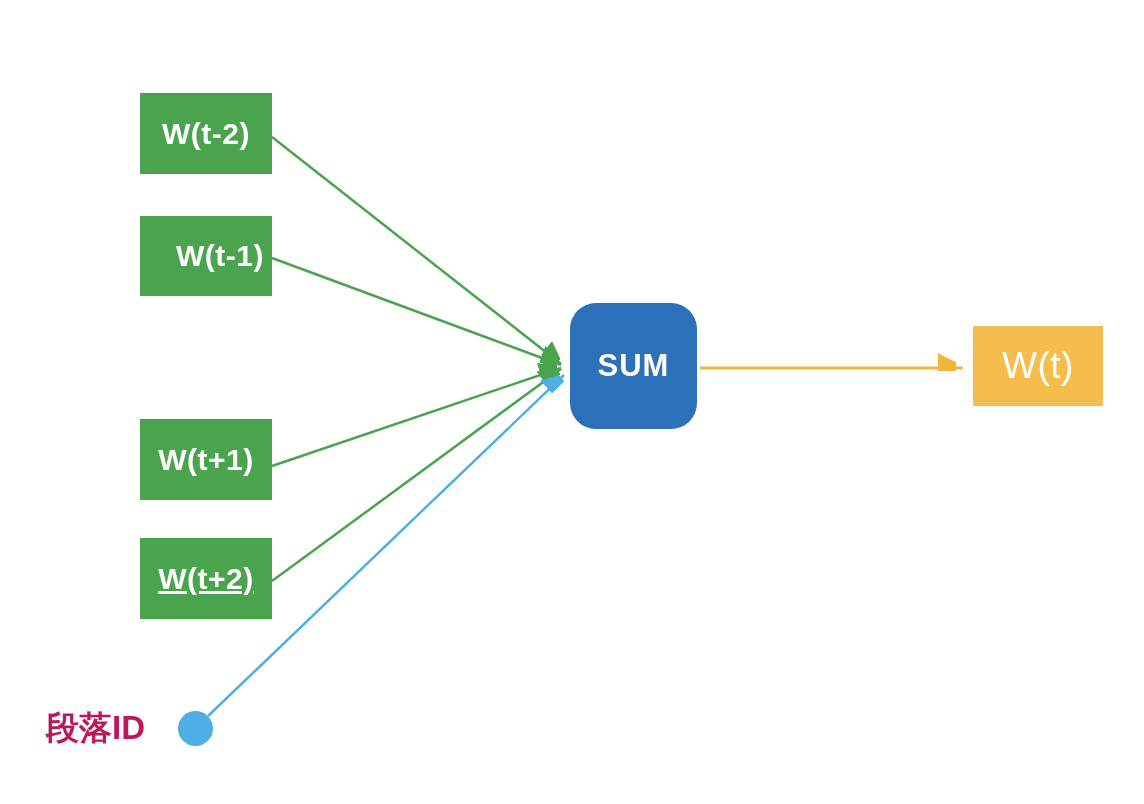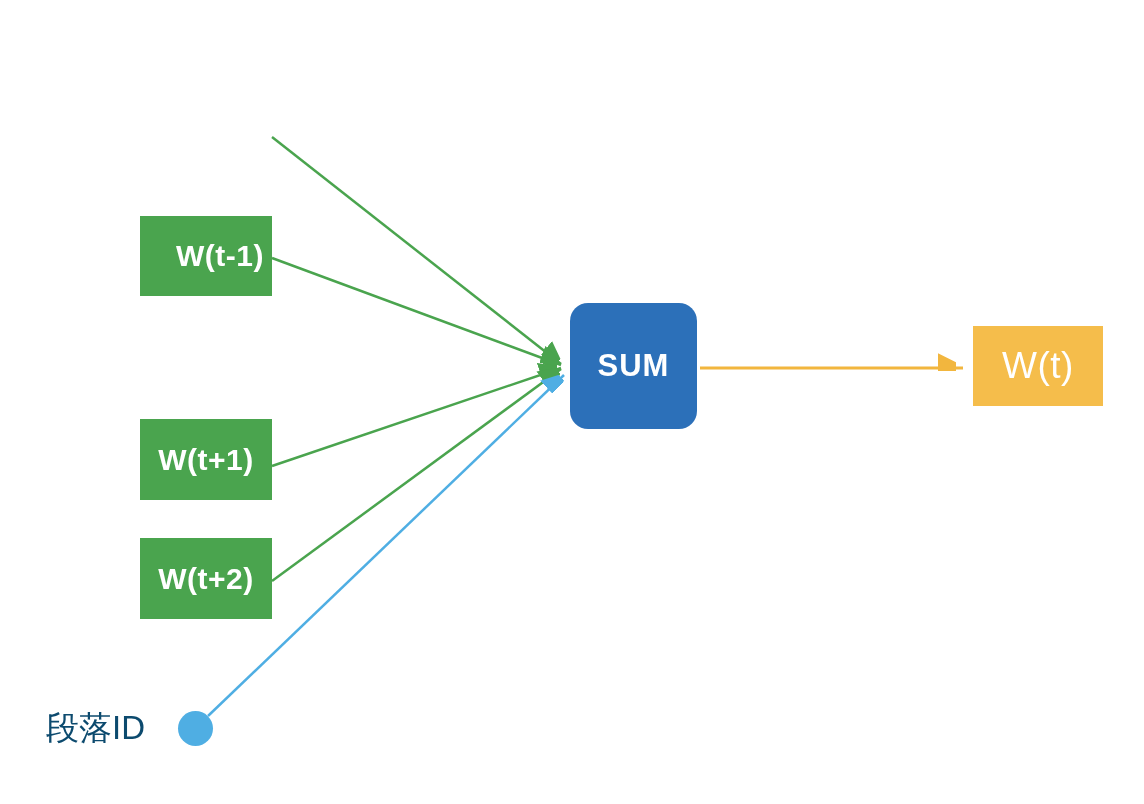--- a/index.html
+++ b/index.html
@@ -35,28 +35,28 @@
     width: 132px;
     height: 81px;
     background: #4AA44E;
     font-size: 30px;
     font-weight: 600;
     letter-spacing: 0.5px;
   }
   #box-wt-minus-2 { left: 140px; top: 93px;  }
   #box-wt-minus-1 { left: 140px; top: 216px; height: 80px; padding-left: 28px; }
   #box-wt-plus-1  { left: 140px; top: 419px; }
-  #box-wt-plus-2  { left: 140px; top: 538px; }
+  #box-wt-plus-2  { left: 140px; top: 538px; text-decoration: underline; }
   .sum-box {
     left: 570px;
     top: 303px;
     width: 127px;
     height: 126px;
     background: #2C70B9;
-    border-radius: 18px;
+    border-radius: 26px;
     font-size: 31px;
     font-weight: 600;
     letter-spacing: 1px;
   }
   .output-box {
     left: 973px;
     top: 326px;
     width: 130px;
     height: 80px;
     background: #F5BD4B;
@@ -71,22 +71,22 @@
     width: 35px;
     height: 35px;
     border-radius: 50%;
     background: #4FAEE3;
   }
   .paragraph-label {
     position: absolute;
     left: 46px;
     top: 707px;
     font-size: 33px;
-    font-weight: 400;
-    color: #0c4a6e;
+    font-weight: 700;
+    color: #be185d;
     line-height: 42px;
     white-space: nowrap;
   }
 </style>
 </head>
 <body>
 
 <div class="canvas">
 
   <svg class="edges-layer" width="1144" height="804" viewBox="0 0 1144 804" xmlns="http://www.w3.org/2000/svg">
@@ -103,20 +103,23 @@
     </defs>
 
     <line x1="272" y1="137" x2="561" y2="364" stroke-width="2.5" marker-end="url(#arrow-green)" stroke="#4AA44E"></line>
     <line x1="272" y1="258" x2="561" y2="365" stroke-width="2.5" marker-end="url(#arrow-green)" stroke="#4AA44E"></line>
     <line x1="272" y1="466" x2="561" y2="368" stroke-width="2.5" marker-end="url(#arrow-green)" stroke="#4AA44E"></line>
     <line x1="272" y1="581" x2="561" y2="369" stroke-width="2.5" marker-end="url(#arrow-green)" stroke="#4AA44E"></line>
     <line x1="208" y1="716" x2="564" y2="375" stroke-width="2.5" marker-end="url(#arrow-blue)" stroke="#4FAEE3"></line>
     <line x1="700" y1="368" x2="963" y2="368" stroke-width="3" marker-end="url(#arrow-orange)" stroke="#F2B63E"></line>
   </svg>
 
+  <div class="node context-box" id="box-wt-minus-2">
+    <span>W(t-2)</span>
+  </div>
 
   <div class="node context-box" id="box-wt-minus-1">
     <span>W(t-1)</span>
   </div>
 
   <div class="node context-box" id="box-wt-plus-1">
     <span>W(t+1)</span>
   </div>
 
   <div class="node context-box" id="box-wt-plus-2">

